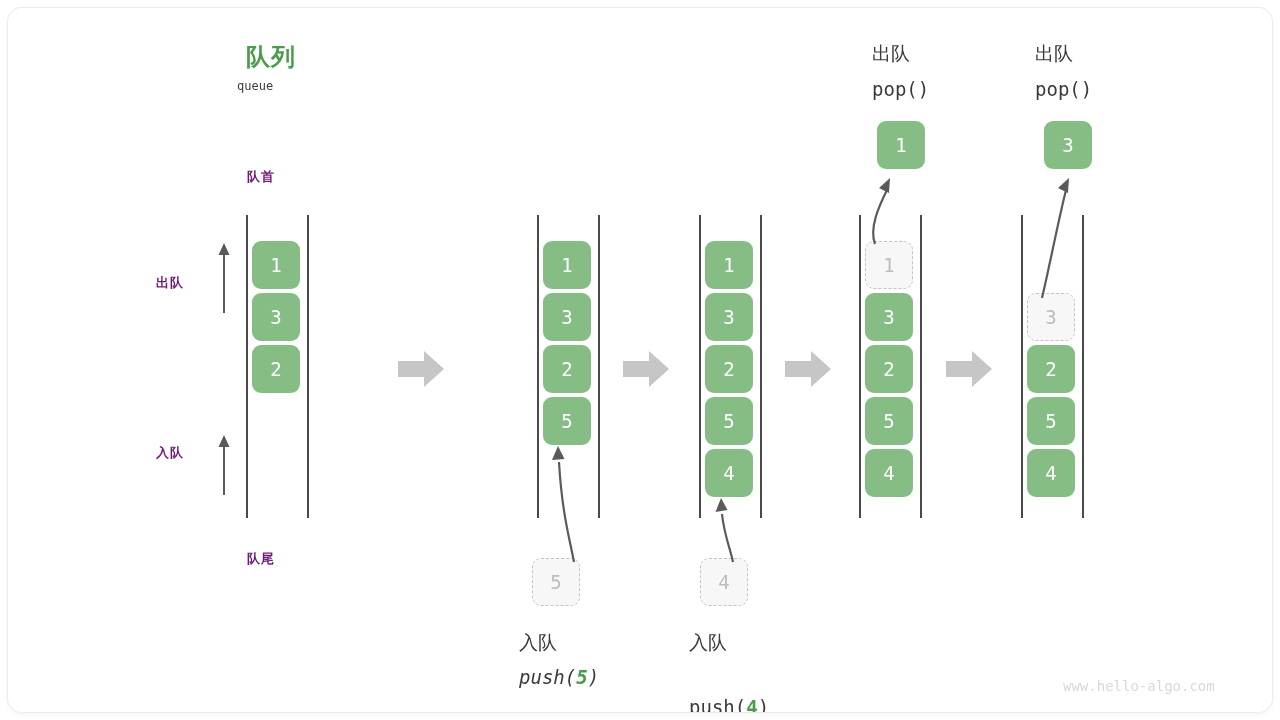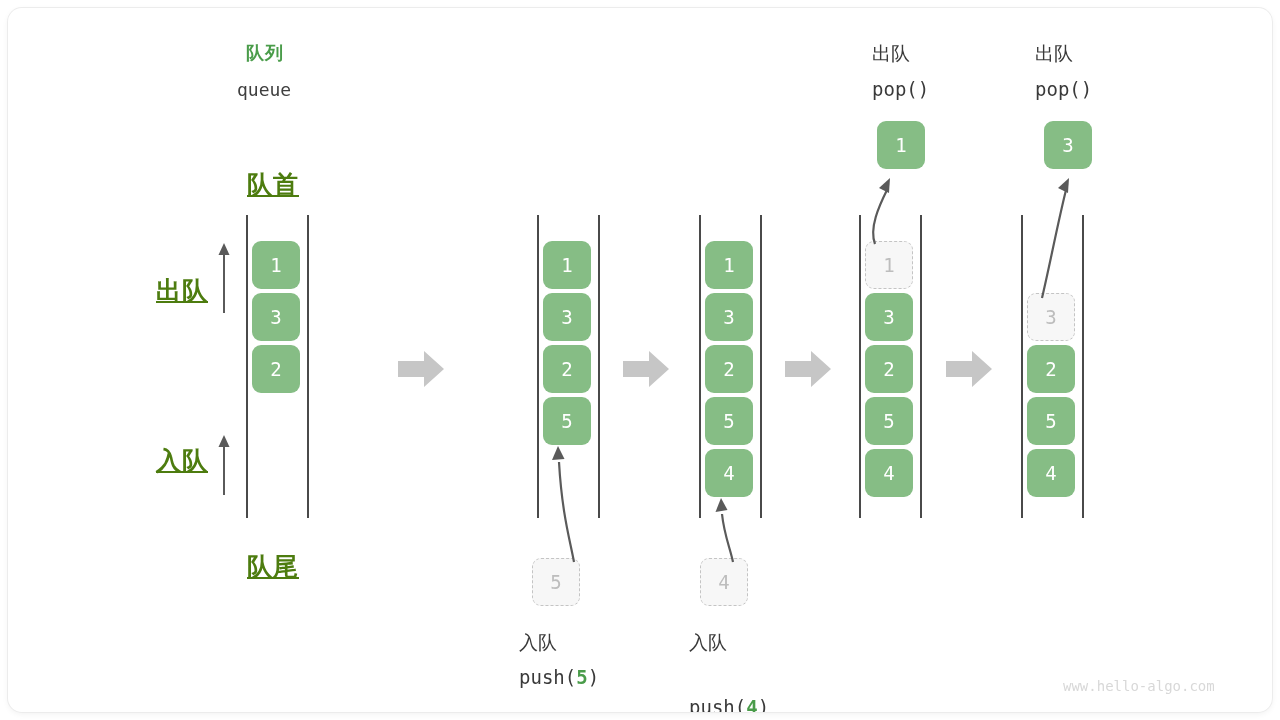--- a/index.html
+++ b/index.html
@@ -16,38 +16,37 @@
     background:#ffffff;
     border-radius:14px;
     box-shadow:0 0 0 1px #ececec, 0 2px 6px rgba(0,0,0,0.06);
     overflow:hidden;
   }
   .abs{position:absolute;}
 
   
   .title-cn{
     font-weight:bold;
-    font-size:18px;
+    font-size:24px;
     color:#4a9c4a;
     letter-spacing:1px;
     white-space:nowrap;
   }
   .title-en{
     font-family:"DejaVu Sans Mono","Liberation Mono",monospace;
-    font-size:18px;
+    font-size:12px;
     color:#3f3f3f;
     white-space:nowrap;
   }
   .lbl-bold{
     font-weight:bold;
-    font-size:25px;
-    color:#4d7c0f;
+    font-size:13px;
+    color:#701a75;
     letter-spacing:1px;
     white-space:nowrap;
-    text-decoration:underline;
   }
   .op-cn{
     font-size:19px;
     color:#3a3a3a;
     white-space:nowrap;
   }
   .op-code{
     font-family:"DejaVu Sans Mono","Liberation Mono",monospace;
     font-size:19px;
     color:#3a3a3a;
@@ -155,21 +154,21 @@
     </div>
   </div>
 
   <div class="abs step-arrow" style="left:615px;top:342px;">
     <svg width="46" height="38" viewBox="0 0 46 38">
       <polygon points="0,11 26,11 26,1 46,19 26,37 26,27 0,27" fill="#c6c6c6"></polygon>
     </svg>
   </div>
 
   <div class="abs op-cn" style="left:511px;top:622px;">入队</div>
-  <div class="abs op-code" style="left:511px;top:658px;"><span>push(</span><span class="arg">5</span><span>)</span></div>
+  <div class="abs op-code" style="left:511px;top:658px;font-style:italic;"><span>push(</span><span class="arg">5</span><span>)</span></div>
 
   <div class="abs">
     <div class="rail" style="left:691px;top:207px;height:303px;"></div>
     <div class="rail" style="left:752px;top:207px;height:303px;"></div>
     <div class="node" style="left:697px;top:233px;">1</div>
     <div class="node" style="left:697px;top:285px;">3</div>
     <div class="node" style="left:697px;top:337px;">2</div>
     <div class="node" style="left:697px;top:389px;">5</div>
     <div class="node" style="left:697px;top:441px;">4</div>
 

